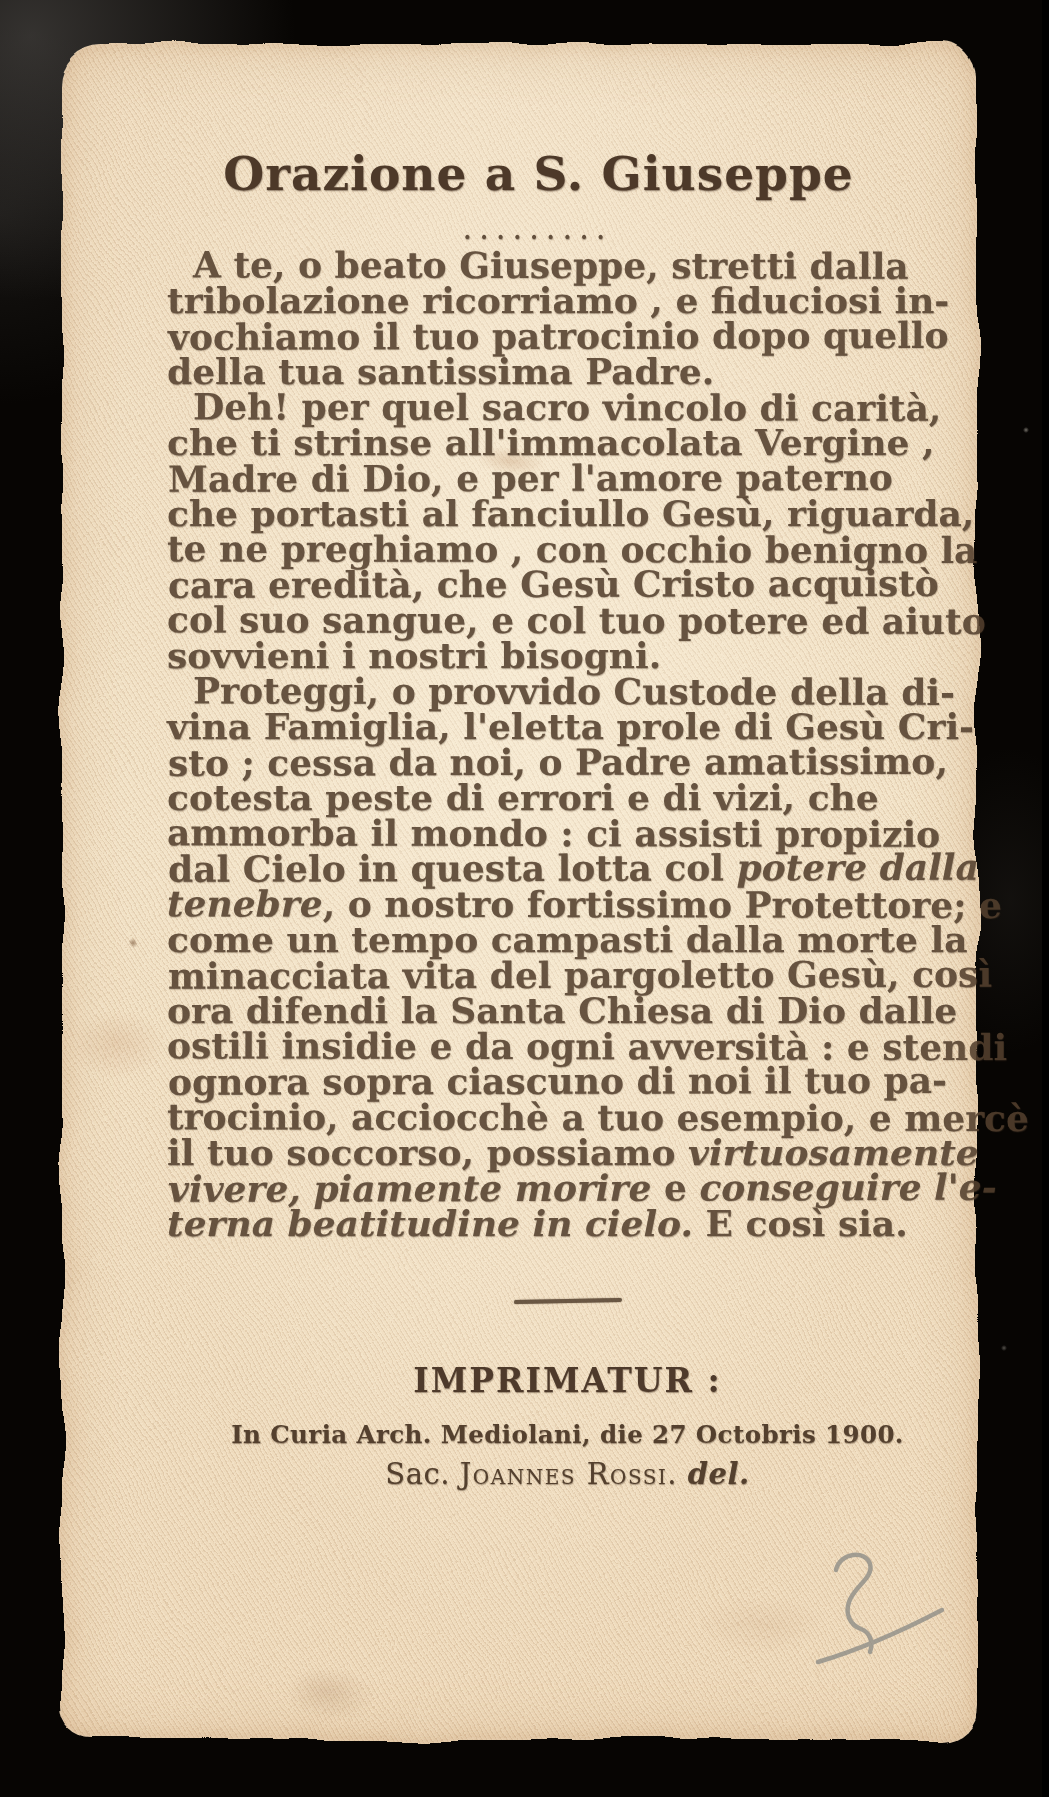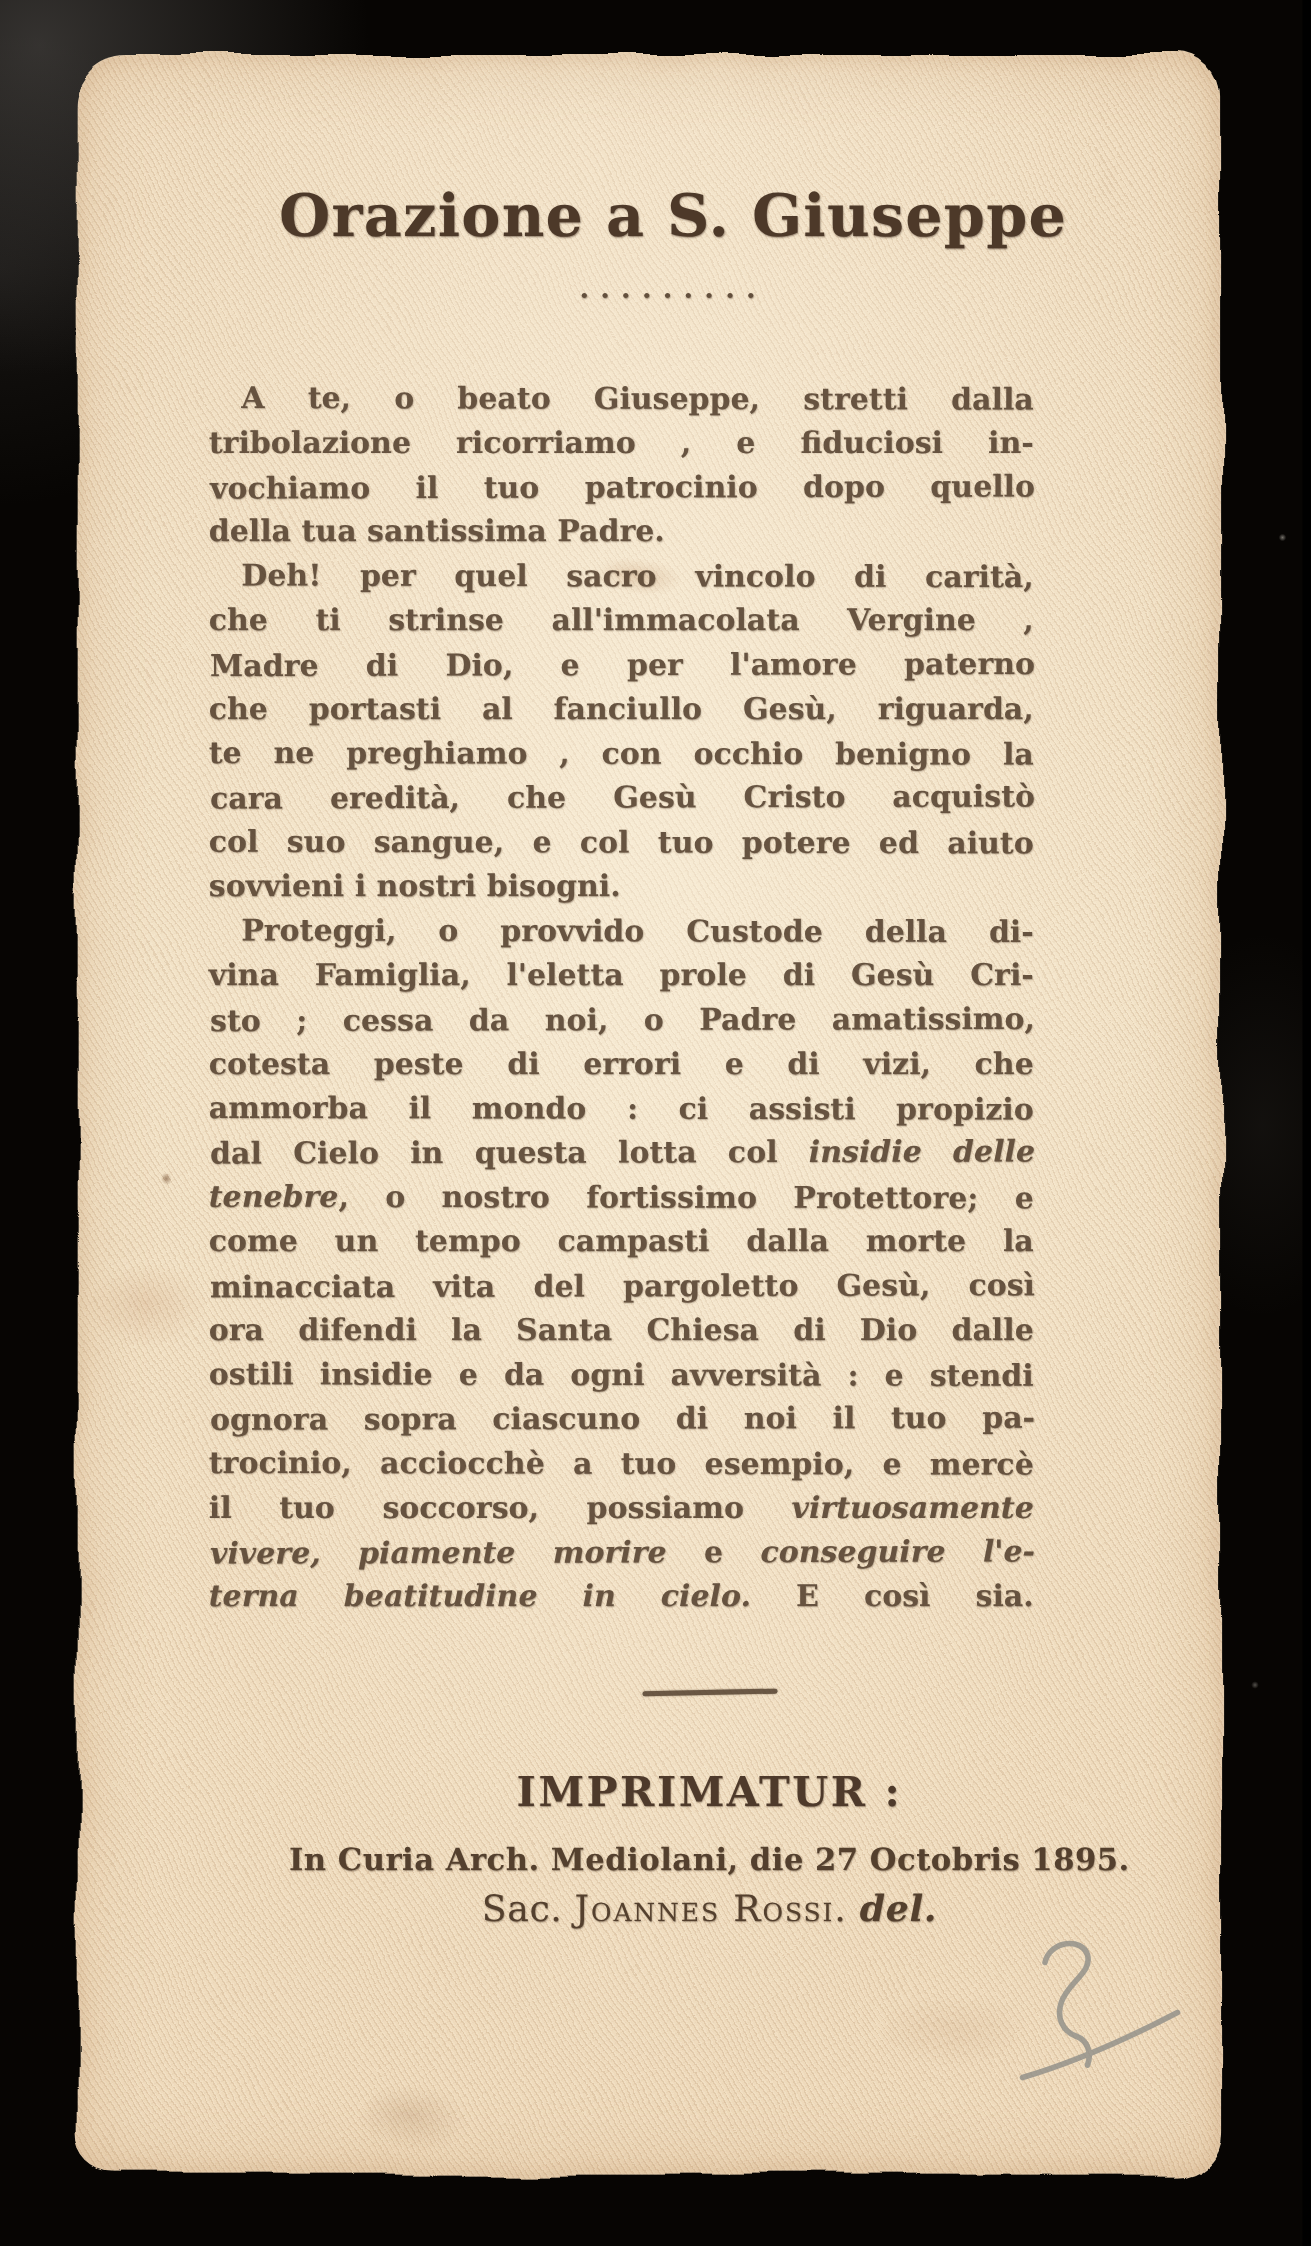--- a/index.html
+++ b/index.html
@@ -35,21 +35,21 @@
       inset 0 0 55px rgba(185,135,85,.30),
       inset 0 0 14px rgba(170,120,75,.22),
       inset 0 0 4px rgba(255,250,235,.55);
   }
   
   .content{position:absolute;left:62px;top:44px;width:915px;height:1695px;color:#54402e;}
   .ink{color:#54402e;text-shadow:.4px .6px 1.2px rgba(84,64,46,.55);}
   .title-wrap{transform:translateX(19px);text-align:center;}
   .card-title{margin-top:104px;font-size:47px;line-height:1.1;font-weight:bold;letter-spacing:1px;color:#4d3929;text-shadow:.5px .8px 1.5px rgba(77,57,41,.6);}
   .title-dots{margin-top:26px;font-size:22px;font-weight:bold;letter-spacing:9px;line-height:1;opacity:.9;}
-  .prayer-body{margin-top:53px;margin-left:105px;width:660px;font-size:24px;font-weight:bold;line-height:35.5px;}
+  .prayer-body{margin-left:105px;width:660px;font-size:36px;font-weight:bold;line-height:35.5px;}
   .bline{text-align:justify;text-align-last:justify;white-space:nowrap;opacity:.88;}
   .bline.ind{text-indent:26px;}
   .bline.end{text-align-last:left;}
   .bline:nth-child(odd){transform:rotate(.12deg);}
   .bline:nth-child(3n){transform:rotate(-.15deg) translateX(1px);}
   .it{font-style:italic;}
   .imp-wrap{transform:translateX(48px);text-align:center;}
   .divider{width:108px;height:4px;margin:57px auto 0;background:#53402e;border-radius:2px;transform:rotate(-1.2deg);box-shadow:0 0 1.5px rgba(83,64,46,.8);opacity:.85;}
   .imp-heading{margin-top:60px;font-size:33px;font-weight:bold;letter-spacing:2px;line-height:36px;color:#4e3a2b;}
   .imp-curia{margin-top:22px;font-size:24.5px;font-weight:bold;letter-spacing:.4px;line-height:27px;}
@@ -95,38 +95,38 @@
           <div class="bline"><span>cara eredità, che Gesù Cristo acquistò</span></div>
           <div class="bline"><span>col suo sangue, e col tuo potere ed aiuto</span></div>
           <div class="bline end"><span>sovvieni i nostri bisogni.</span></div>
         </div>
         <div>
           <div class="bline ind"><span>Proteggi, o provvido Custode della di-</span></div>
           <div class="bline"><span>vina Famiglia, l'eletta prole di Gesù Cri-</span></div>
           <div class="bline"><span>sto ; cessa da noi, o Padre amatissimo,</span></div>
           <div class="bline"><span>cotesta peste di errori e di vizi, che</span></div>
           <div class="bline"><span>ammorba il mondo : ci assisti propizio</span></div>
-          <div class="bline"><span>dal Cielo in questa lotta col </span><span class="it">insidie delle</span></div>
+          <div class="bline"><span>dal Cielo in questa lotta col </span><span class="it">potere dalla</span></div>
           <div class="bline"><span class="it">tenebre</span><span>, o nostro fortissimo Protettore; e</span></div>
           <div class="bline"><span>come un tempo campasti dalla morte la</span></div>
           <div class="bline"><span>minacciata vita del pargoletto Gesù, così</span></div>
           <div class="bline"><span>ora difendi la Santa Chiesa di Dio dalle</span></div>
           <div class="bline"><span>ostili insidie e da ogni avversità : e stendi</span></div>
           <div class="bline"><span>ognora sopra ciascuno di noi il tuo pa-</span></div>
           <div class="bline"><span>trocinio, acciocchè a tuo esempio, e mercè</span></div>
           <div class="bline"><span>il tuo soccorso, possiamo </span><span class="it">virtuosamente</span></div>
           <div class="bline"><span class="it">vivere, piamente morire</span><span> e </span><span class="it">conseguire l'e-</span></div>
           <div class="bline"><span class="it">terna beatitudine in cielo.</span><span> E così sia.</span></div>
         </div>
       </div>
 
     <div class="imp-wrap">
       <div class="divider"></div>
       <div class="imp-heading">IMPRIMATUR :</div>
-      <div class="imp-curia">In Curia Arch. Mediolani, die 27 Octobris 1895.</div>
+      <div class="imp-curia">In Curia Arch. Mediolani, die 27 Octobris 1900.</div>
       <div class="imp-sign"><span>Sac. </span><span class="sc">Joannes Rossi.</span><span> </span><span class="it">del.</span></div>
     </div>
   </div>
 
   <svg class="pencil" viewBox="0 0 160 130">
     <g fill="none" stroke="#8f8e88" stroke-width="4.5" stroke-linecap="round">
       <path d="M 36 22 C 40 4 66 2 70 16 C 74 30 54 38 49 54 C 45 66 50 77 61 81 C 69 84 74 93 70 104"></path>
       <path d="M 18 114 C 52 104 96 86 142 62"></path>
     </g>
   </svg>

